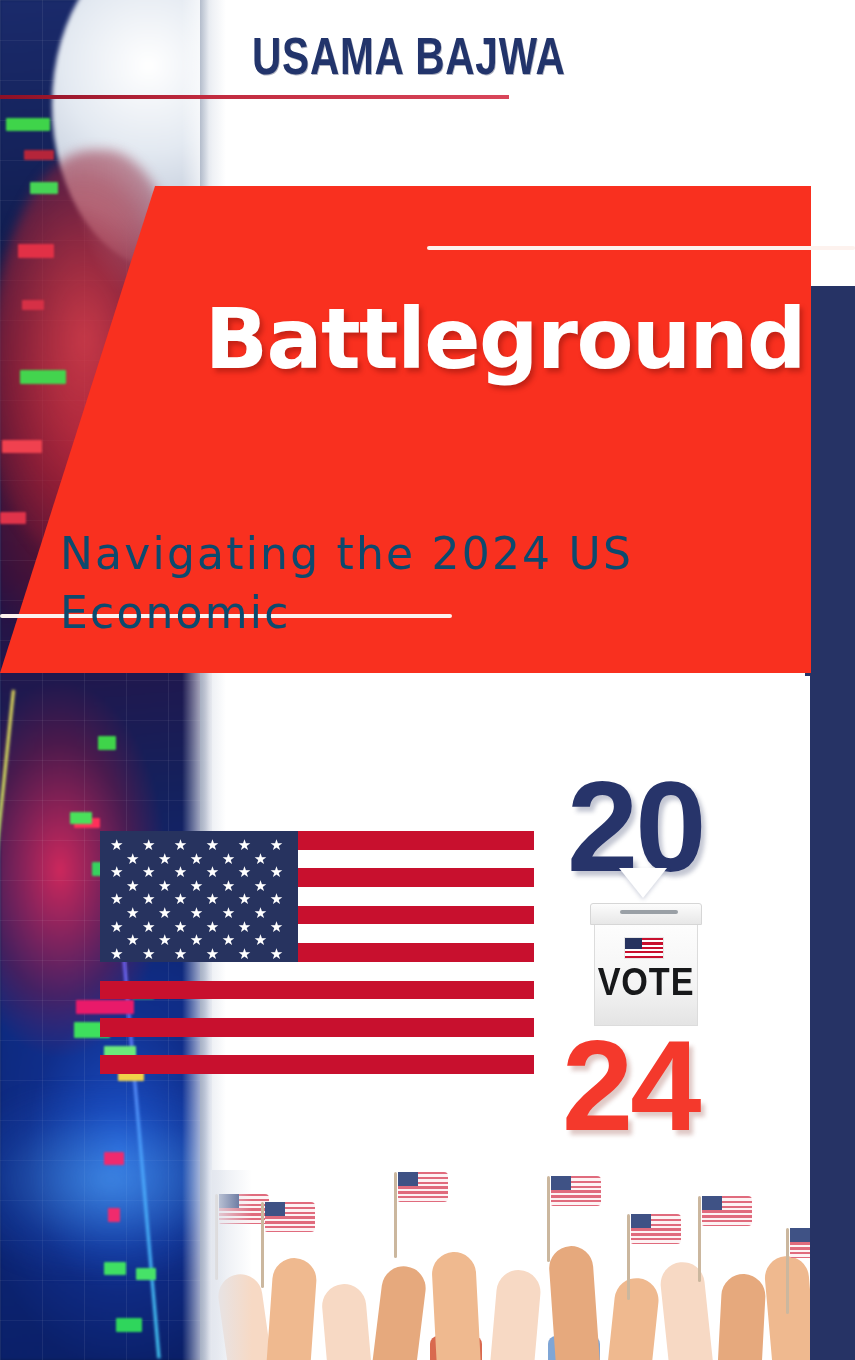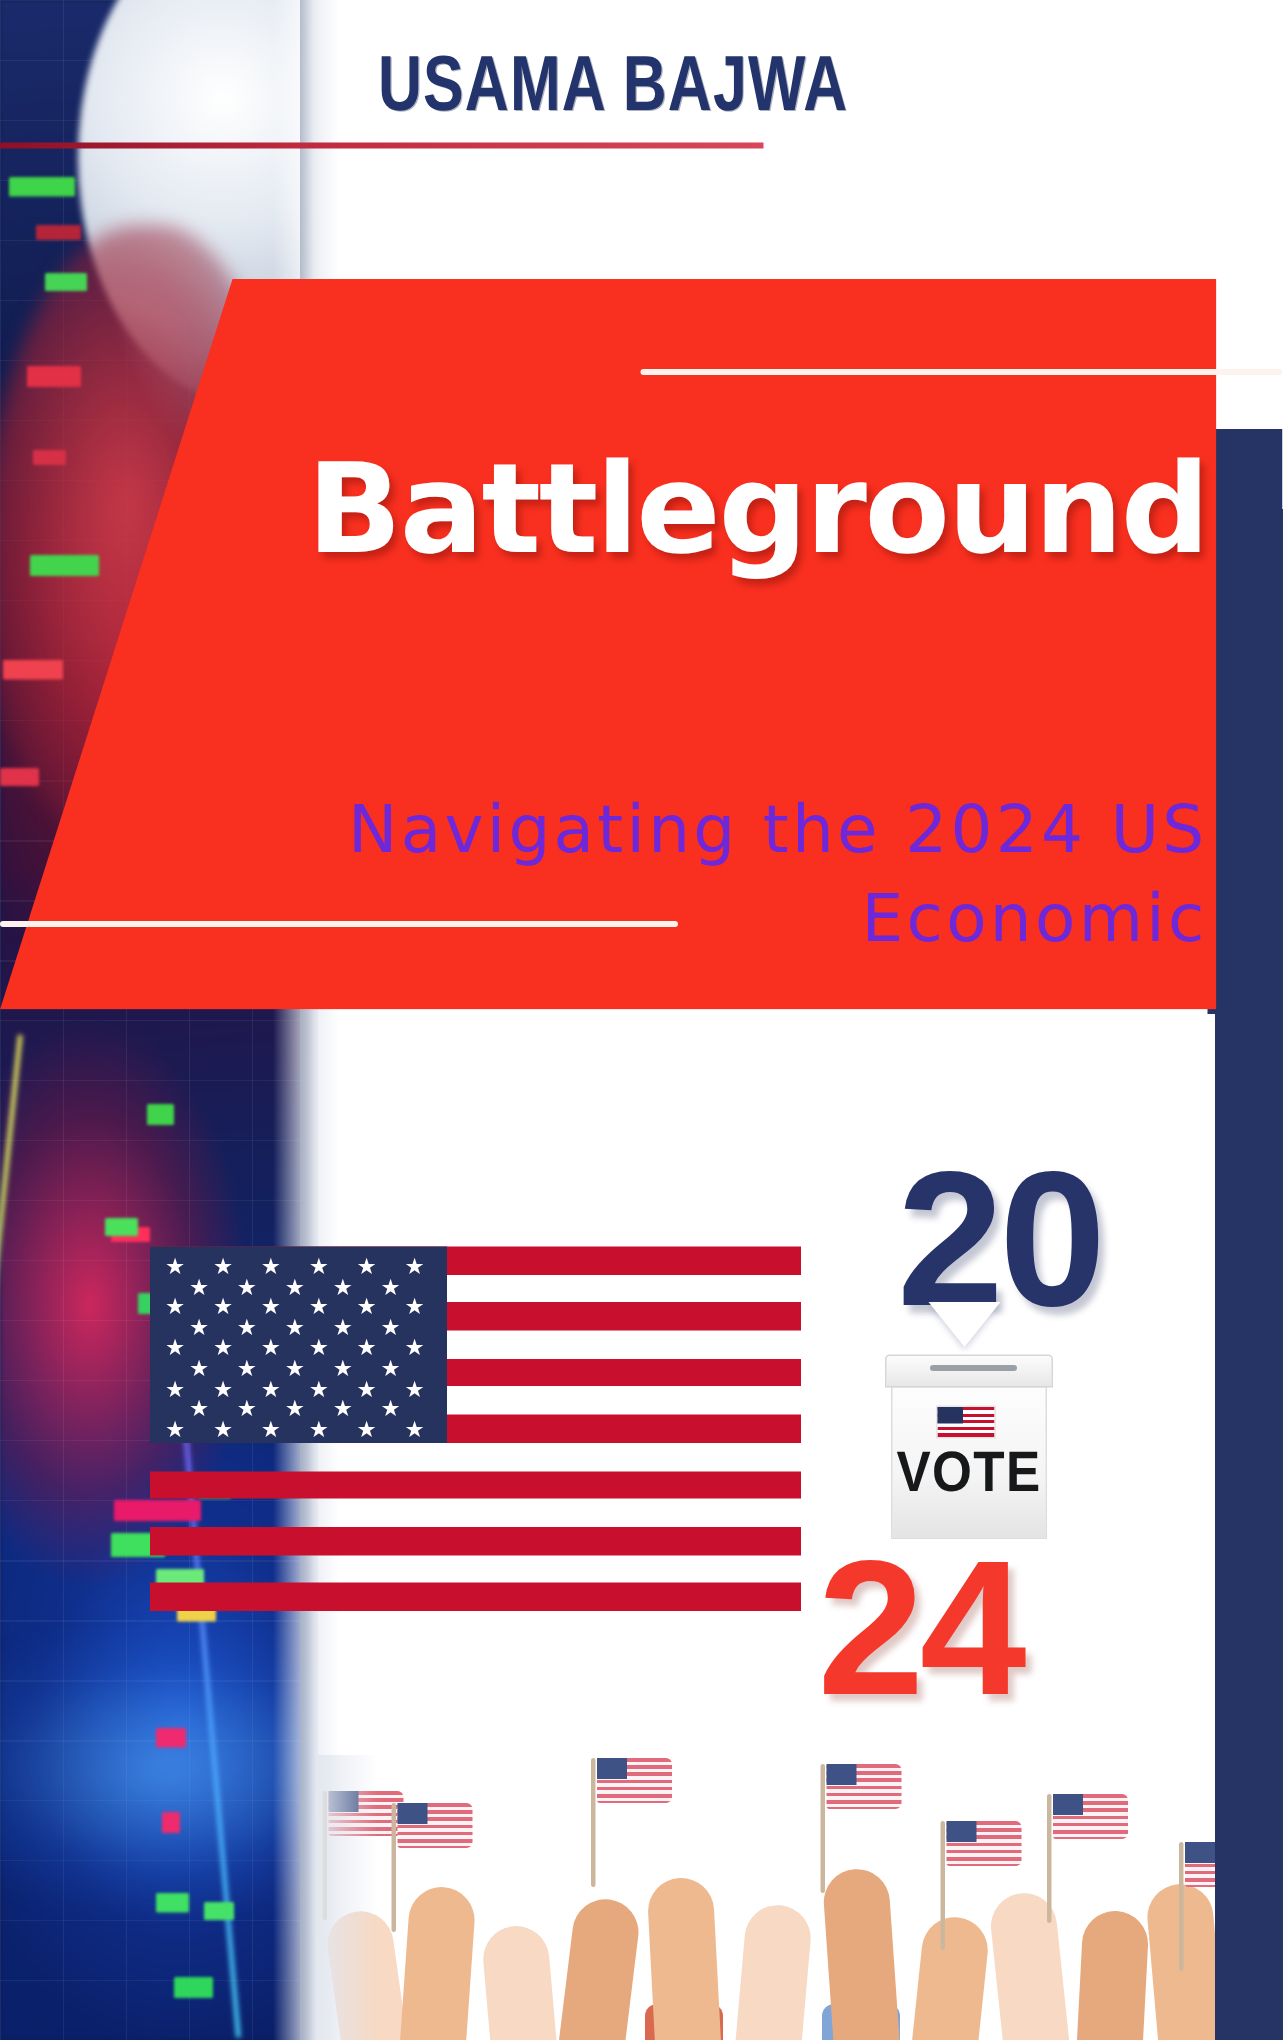--- a/index.html
+++ b/index.html
@@ -170,22 +170,22 @@
     font-size: 83px;
     line-height: 0.96;
     letter-spacing: -1.5px;
     text-shadow: 3px 4px 5px rgba(120,14,10,0.42);
   }
   .title .l2 { display: block; }
   .subtitle {
     position: absolute;
     left: 60px; top: 525px;
     width: 745px;
-    text-align: right;
-    color: #6d28d9;
+    text-align: left;
+    color: #0c4a6e;
     font-family: "DejaVu Sans", sans-serif;
     font-weight: 400;
     font-size: 44px;
     line-height: 1.33;
     letter-spacing: 2.2px;
   }
 
   
   .flag {
     position: absolute;
@@ -209,32 +209,32 @@
   .flag .star {
     position: absolute;
     color: #ffffff;
     font-size: 15px;
     line-height: 1;
   }
 
   
   .year-top {
     position: absolute;
-    left: 598px; top: 763px;
+    left: 567px; top: 763px;
     font-family: "Liberation Sans", sans-serif;
     font-size: 128px;
     font-weight: 700;
     color: #27346a;
     letter-spacing: -3px;
     text-shadow: 4px 5px 4px rgba(60,70,110,0.30);
     line-height: 1;
   }
   .year-bottom {
     position: absolute;
-    left: 545px; top: 1022px;
+    left: 562px; top: 1022px;
     font-family: "Liberation Sans", sans-serif;
     font-size: 128px;
     font-weight: 700;
     color: #f4392c;
     letter-spacing: -3px;
     text-shadow: 4px 5px 4px rgba(140,60,50,0.28);
     line-height: 1;
   }
   .arrow-down {
     position: absolute;

